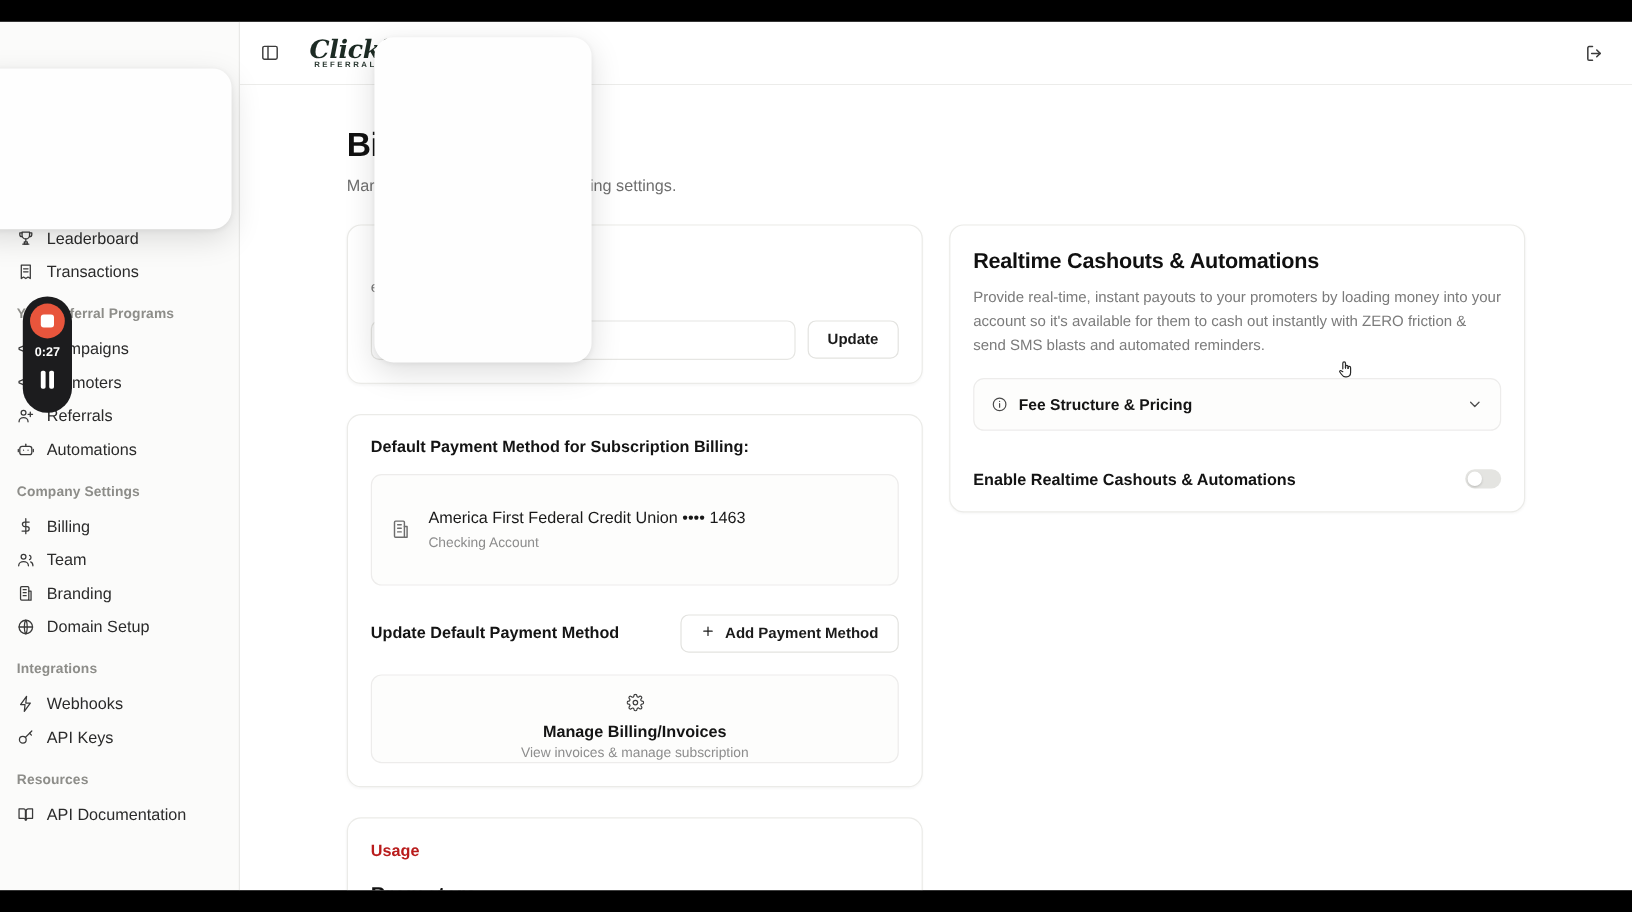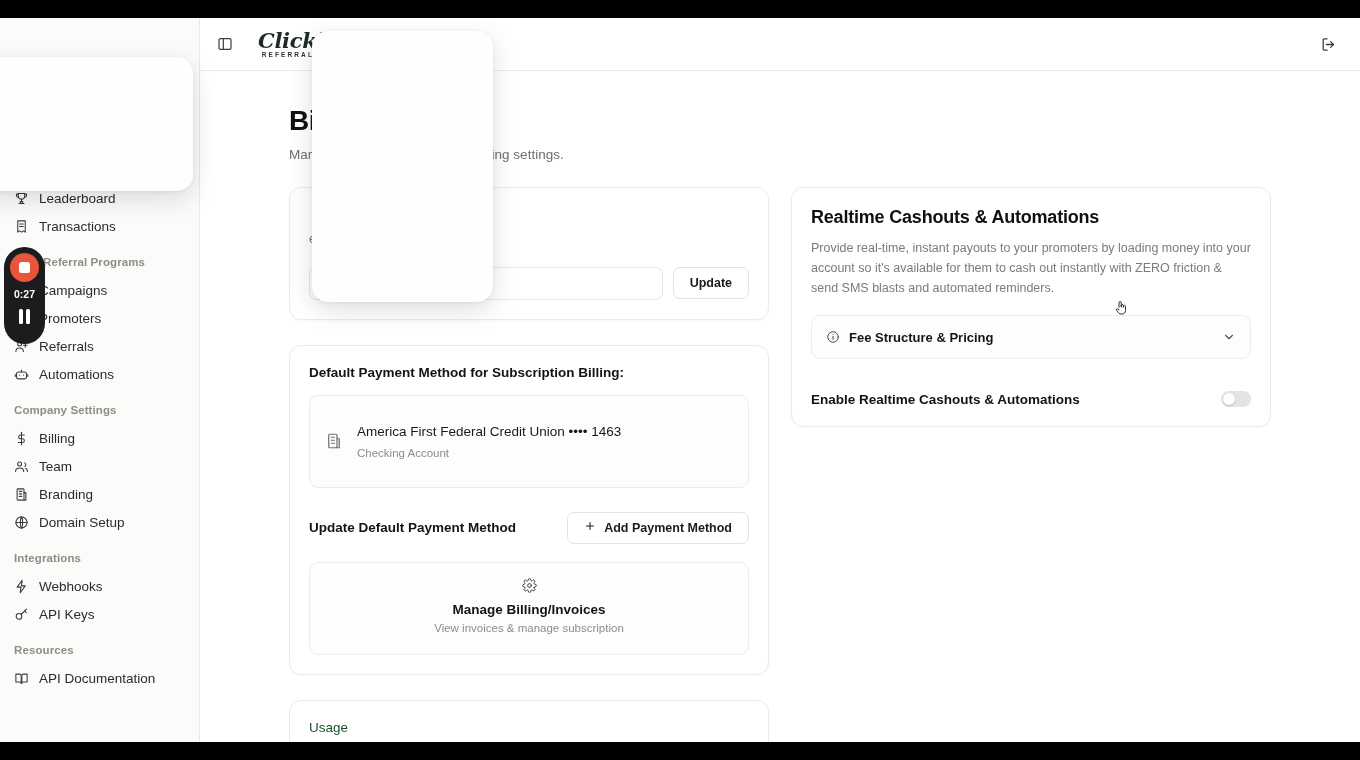--- a/index.html
+++ b/index.html
@@ -118,29 +118,29 @@
   }
   .pm-ic { width: 18px; height: 18px; color: #6d6d6d; flex:none; display:flex; align-items:center; justify-content:center;}
   .pm-ic svg { width:18px; height:18px; display:block; }
   .pm-name { font-size: 13.5px; color: #191919; }
   .pm-type { margin-top: 8px; font-size: 11.5px; color: #8d8d8d; }
 
   .update-row { margin-top: 24px; display: flex; align-items: center; justify-content: space-between; }
 
   .manage-box {
     margin-top: 18px; border: 1px solid #edeceb; border-radius: 9px;
-    background: #fdfdfc; padding: 14px 10px 20px;
+    background: #fdfdfc; padding: 14px 10px 1px;
     text-align: center; cursor: pointer;
   }
   .manage-ic { color: #3d3d3d; height: 18px; display:flex; align-items:center; justify-content:center; }
   .manage-ic svg { width: 15px; height: 15px; display:block; }
   .manage-t { margin-top: 7px; font-size: 13.5px; font-weight: 700; color: #141414; }
   .manage-s { margin-top: 5px; font-size: 11.5px; color: #8d8d8d; }
 
-  .usage-h { font-size: 13.5px; font-weight: 400; color: #14532d; }
+  .usage-h { font-size: 13.5px; font-weight: 700; color: #b91c1c; }
   .usage-row { margin-top: 20px; display: flex; align-items: flex-start; justify-content: space-between; }
   .usage-title { font-size: 18px; font-weight: 700; color: #111; letter-spacing: -0.2px; }
   .plan-badge { display: flex; align-items: center; gap: 6px; font-size: 13px; font-weight: 700; color: #2d3050; margin-top: 6px; }
   .plan-badge svg { width: 13px; height: 13px; display:block; }
 
   
   .rt-title { font-size: 18px; font-weight: 700; color: #101010; letter-spacing: -0.2px; }
   .rt-desc { margin-top: 10px; font-size: 12.5px; color: #7b7b7b; line-height: 1.6; }
   .fee-row {
     margin-top: 17px; border: 1px solid #edeceb; border-radius: 9px;
@@ -162,21 +162,21 @@
   .overlay-panel {
     position: absolute; background: #fefefe; border-radius: 16px;
     box-shadow: 0 8px 26px rgba(0,0,0,.13), 0 1px 4px rgba(0,0,0,.06);
     z-index: 40;
   }
   #ov-main { left: 312px; top: 13px; width: 181px; height: 271px; }
   #ov-side { left: -24px; top: 39px; width: 217px; height: 134px; }
 
   
   .recorder {
-    position: absolute; left: 4px; top: 229px;
+    position: absolute; left: 19px; top: 229px;
     width: 41px; height: 97px; border-radius: 21px;
     background: #1c1c1e; z-index: 55;
     display: flex; flex-direction: column; align-items: center;
     padding-top: 6px;
   }
   .rec-stop {
     width: 29px; height: 29px; border-radius: 50%;
     background: #e8553c; display: flex; align-items: center; justify-content: center;
     cursor: pointer;
   }

